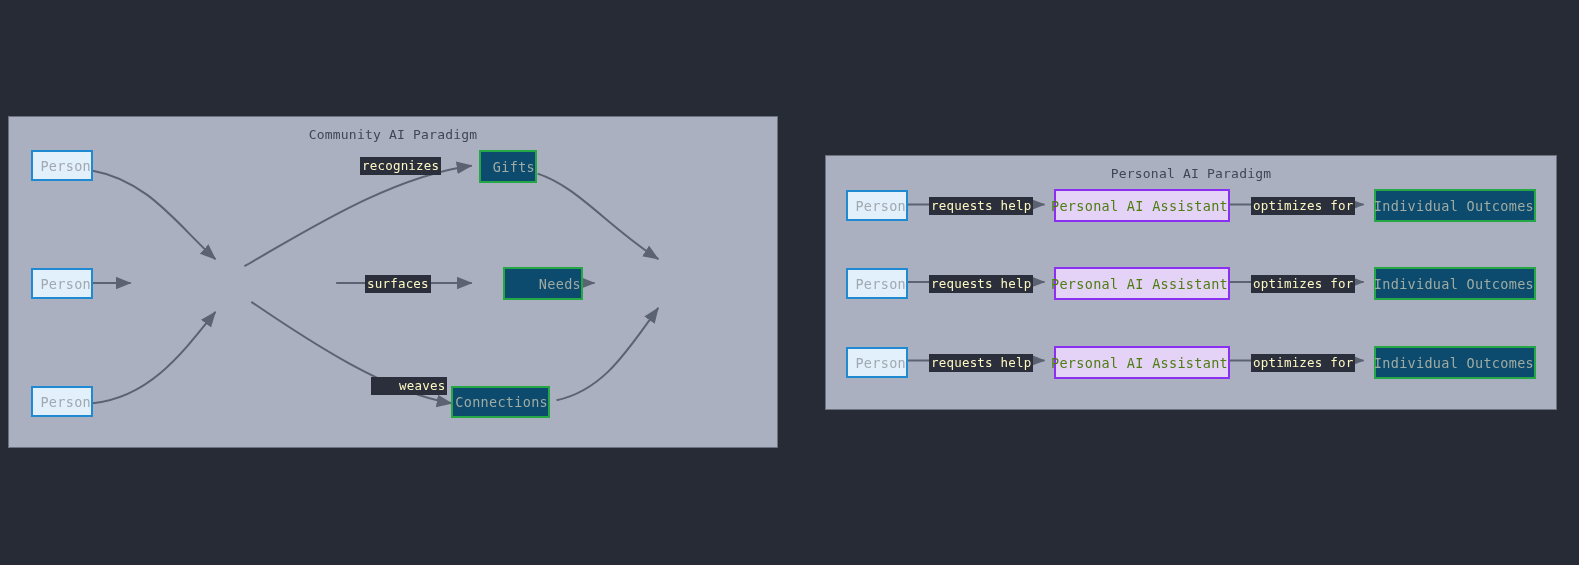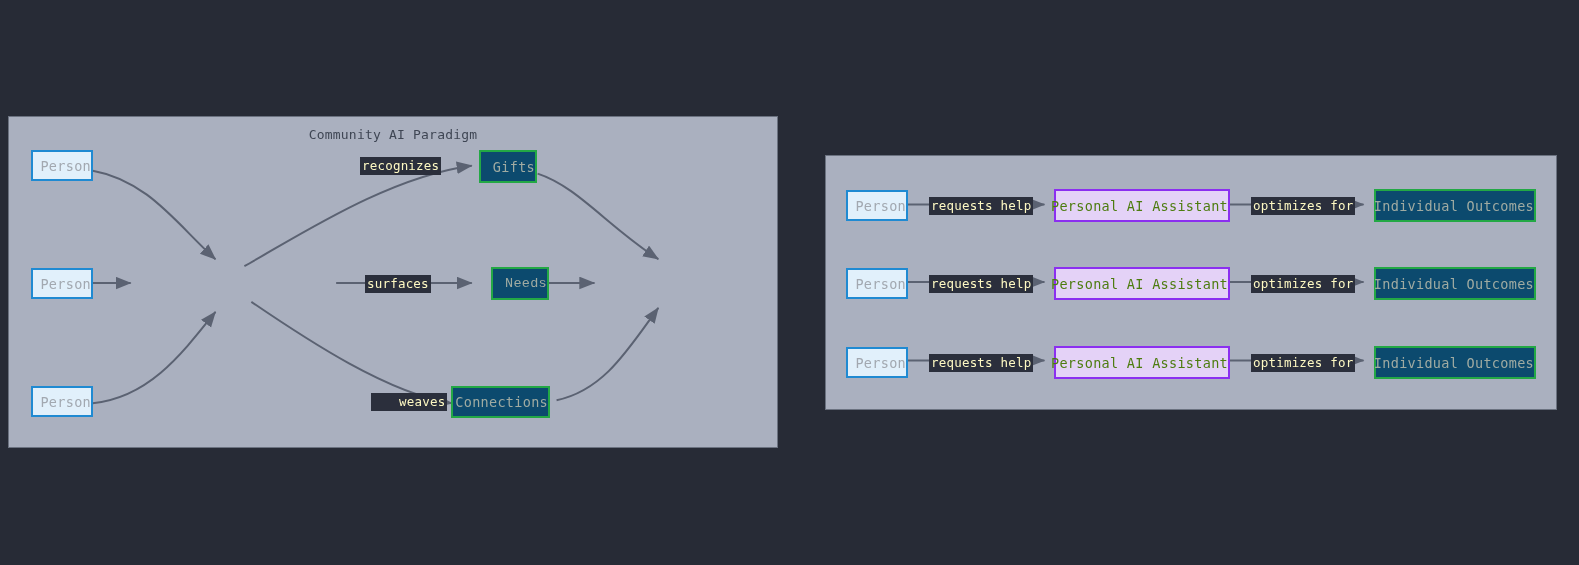--- a/index.html
+++ b/index.html
@@ -133,38 +133,39 @@
 
   <div class="node person" style="left:22px; top:269px; width:62px; height:31px;">
     <span>Person</span>
   </div>
 
 
   <div class="node outcome" style="left:470px; top:33px; width:58px; height:33px;">
     <span>Gifts</span>
   </div>
 
-  <div class="node outcome" style="left:482px; top:150px; width:58px; height:33px;font-family:Liberation Mono, monospace;">
+  <div class="node outcome" style="left:494px; top:150px; width:80px; height:33px;">
     <span>Needs</span>
   </div>
 
   <div class="node outcome" style="left:426px; top:269px; width:99px; height:32px;margin-left:16px;">
     <span>Connections</span>
   </div>
 
 
   <div class="edge-label" style="left:351px; top:40px;">recognizes</div>
 
   <div class="edge-label" style="left:356px; top:158px;">surfaces</div>
 
-  <div class="edge-label" style="left:362px; top:276px;padding-left:28px;">weaves</div>
+  <div class="edge-label" style="left:362px; top:260px;padding-left:28px;">weaves</div>
 </div>
 
 <div class="panel" id="panel-personal">
 
+  <div class="panel-title">Personal AI Paradigm</div>
 
   <svg class="edge-layer" viewBox="0 0 732 255" preserveAspectRatio="none">
     <defs>
       <marker id="ah2" markerWidth="9" markerHeight="9" refX="7.6" refY="3.2" orient="auto" markerUnits="strokeWidth">
         <path d="M0,0 L8,3.2 L0,6.4 z" fill="#5b6272"></path>
       </marker>
     </defs>
     <g fill="none" stroke="#5b6272" stroke-width="2" marker-end="url(#ah2)">
       <path d="M82,49 L219,49"></path>
       <path d="M404,49 L539,49"></path>

